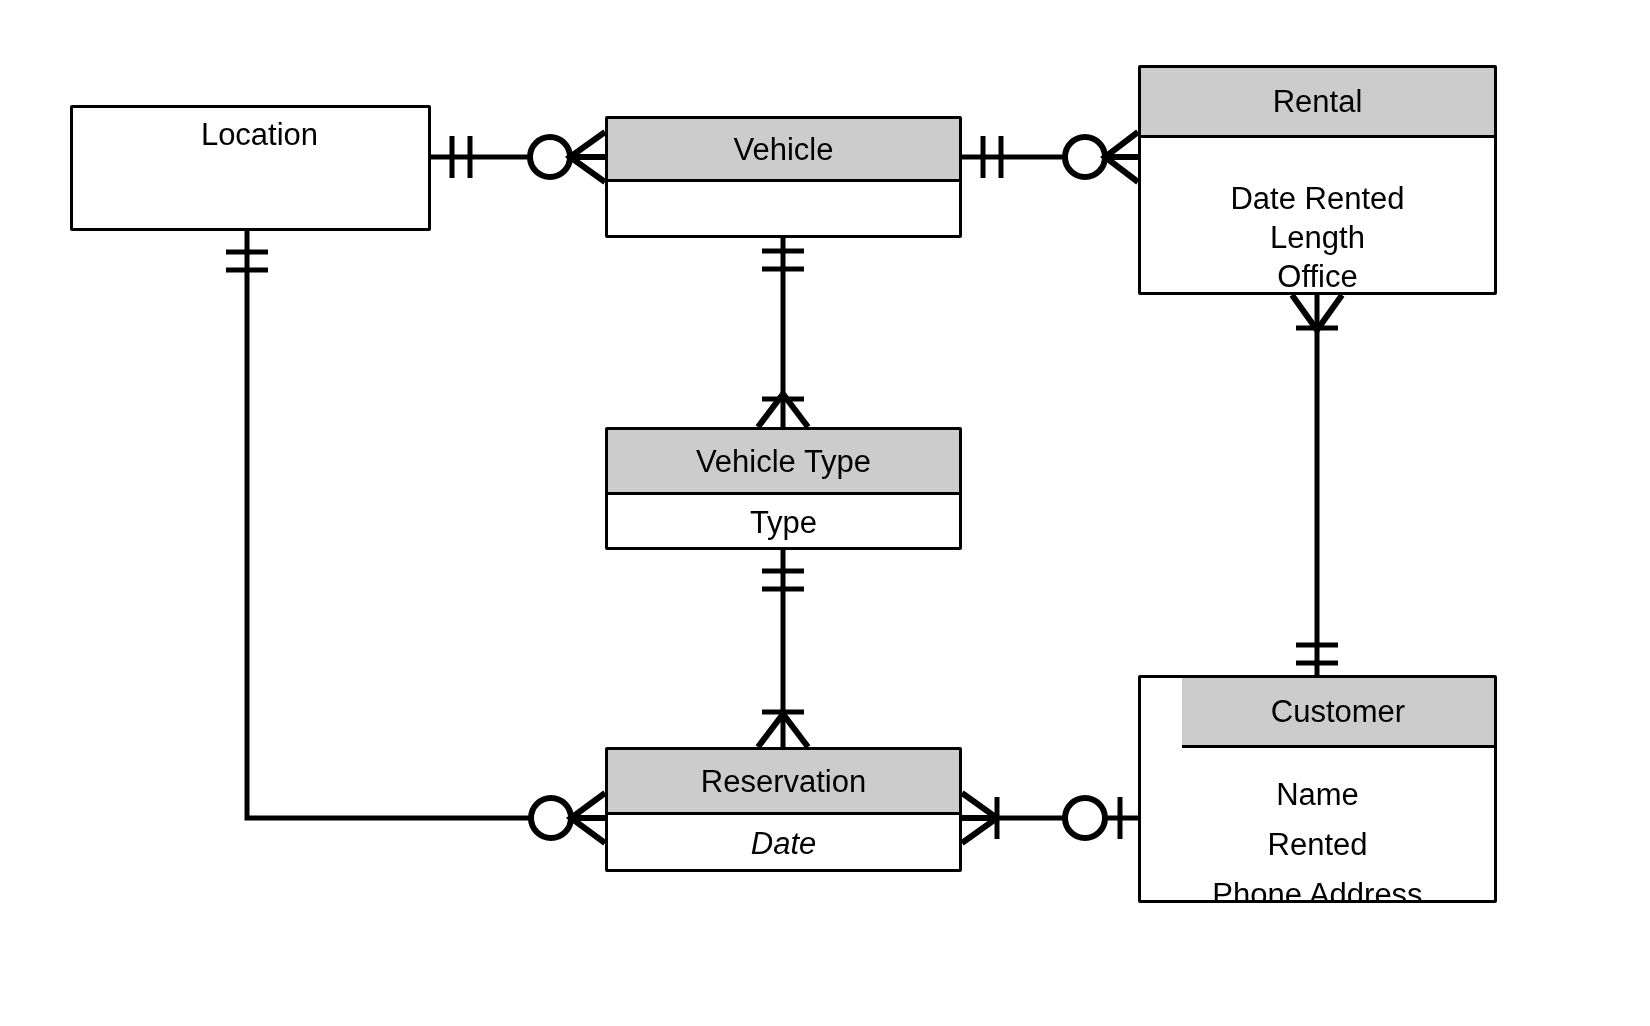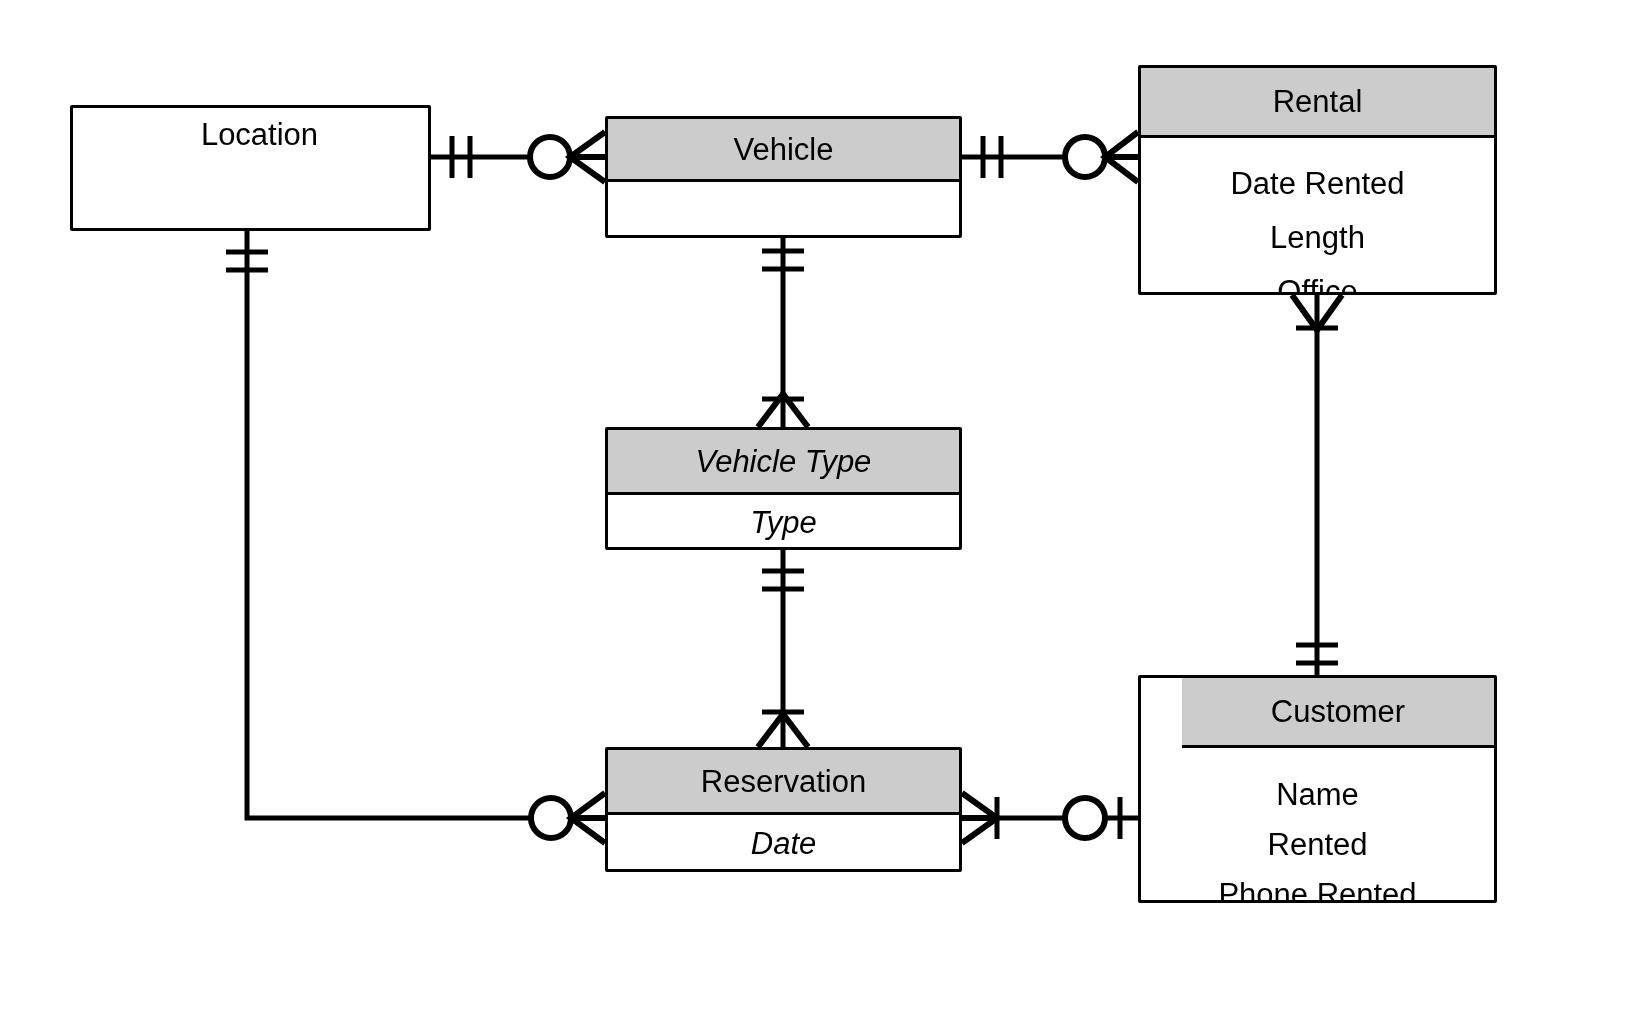--- a/index.html
+++ b/index.html
@@ -127,43 +127,43 @@
     </div>
   </div>
 
   <div class="entity" style="left:605px; top:116px; width:357px; height:122px;">
     <div class="entity-header" style="height:63px;">Vehicle</div>
     <div class="entity-body" style="height:56px;"></div>
   </div>
 
   <div class="entity" style="left:1138px; top:65px; width:359px; height:230px;">
     <div class="entity-header" style="height:70px;">Rental</div>
-    <div class="entity-body" style="height:193px; gap:23px; padding-top:6px;">
+    <div class="entity-body" style="height:193px; gap:8px; padding-top:6px;">
       <div class="attr">Date Rented</div>
       <div class="attr">Length</div>
       <div class="attr">Office</div>
     </div>
   </div>
 
-  <div class="entity" style="left:605px; top:427px; width:357px; height:123px;font-style:italic;">
+  <div class="entity" style="left:605px; top:427px; width:357px; height:123px;">
     <div class="entity-header" style="height:65px;">Vehicle Type</div>
     <div class="entity-body" style="height:55px;">
       <div class="attr">Type</div>
     </div>
   </div>
 
   <div class="entity" style="left:605px; top:747px; width:357px; height:125px;">
     <div class="entity-header" style="height:65px;">Reservation</div>
     <div class="entity-body" style="height:57px;font-style:italic;">
       <div class="attr">Date</div>
     </div>
   </div>
 
   <div class="entity" style="left:1138px; top:675px; width:359px; height:228px;">
     <div class="entity-header" style="height:70px;margin-left:41px;">Customer</div>
     <div class="entity-body" style="height:186px; gap:19px; padding-top:6px;">
       <div class="attr">Name</div>
       <div class="attr">Rented</div>
-      <div class="attr">Phone Rented</div>
+      <div class="attr">Phone Address</div>
     </div>
   </div>
 
 </div>
 
 </body></html>

